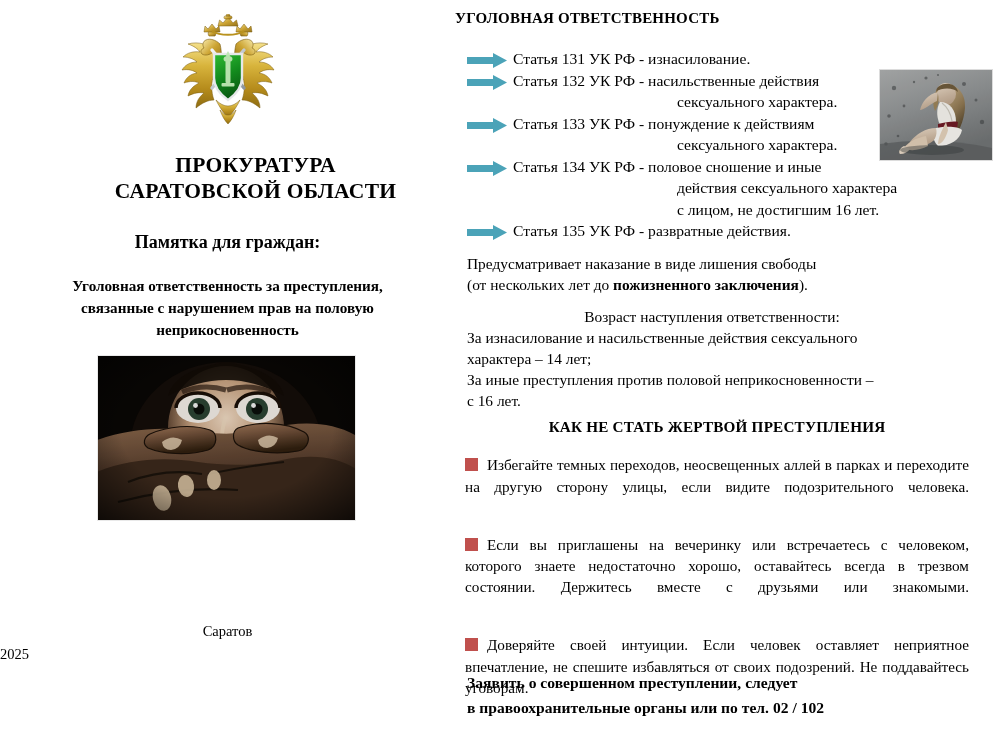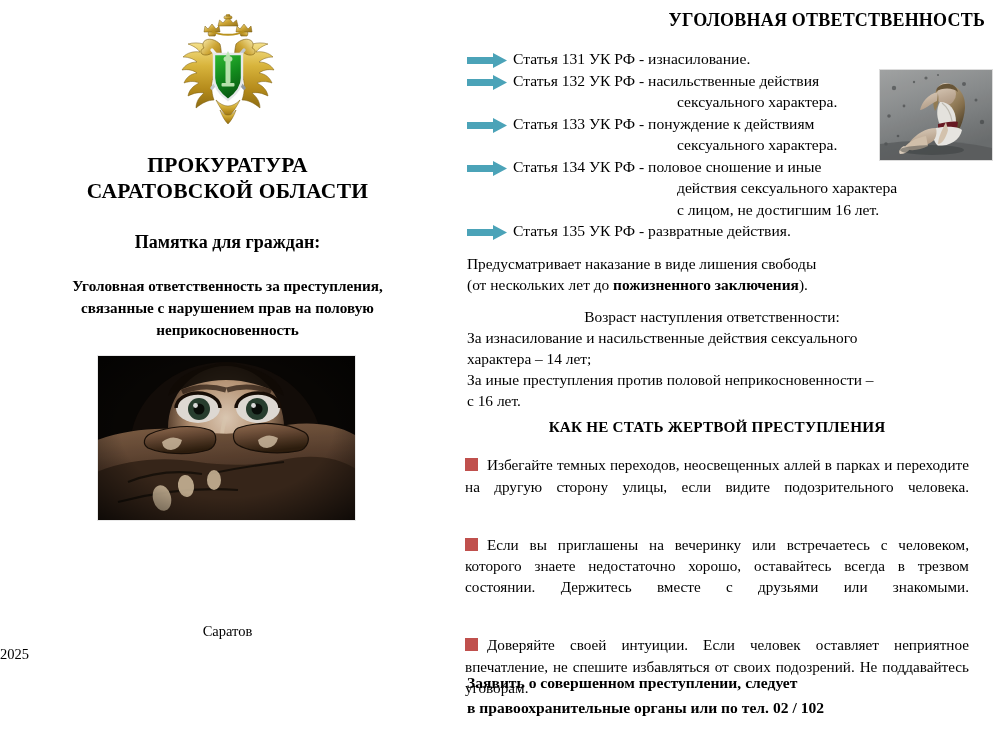--- a/index.html
+++ b/index.html
@@ -40,20 +40,21 @@
   #org-title {
     position: absolute;
     left: 0;
     top: 152px;
     width: 455px;
     text-align: center;
     font-weight: bold;
     font-size: 21.5px;
     line-height: 26px;
     letter-spacing: 0.3px;
+    padding-left: 28px;
   }
 
   #memo-label {
     position: absolute;
     left: 0;
     top: 232px;
     width: 455px;
     text-align: center;
     font-weight: bold;
     font-size: 18px;
@@ -108,23 +109,23 @@
     top: 0;
     width: 542px;
     height: 753px;
   }
 
   #crim-heading {
     position: absolute;
     left: 0;
     top: 10px;
     width: 530px;
-    text-align: right;
+    text-align: left;
     font-weight: bold;
-    font-size: 18px;
+    font-size: 15px;
     letter-spacing: 0.2px;
   }
 
   #articles {
     position: absolute;
     left: 12px;
     top: 48px;
     width: 500px;
   }
   .article-row {

